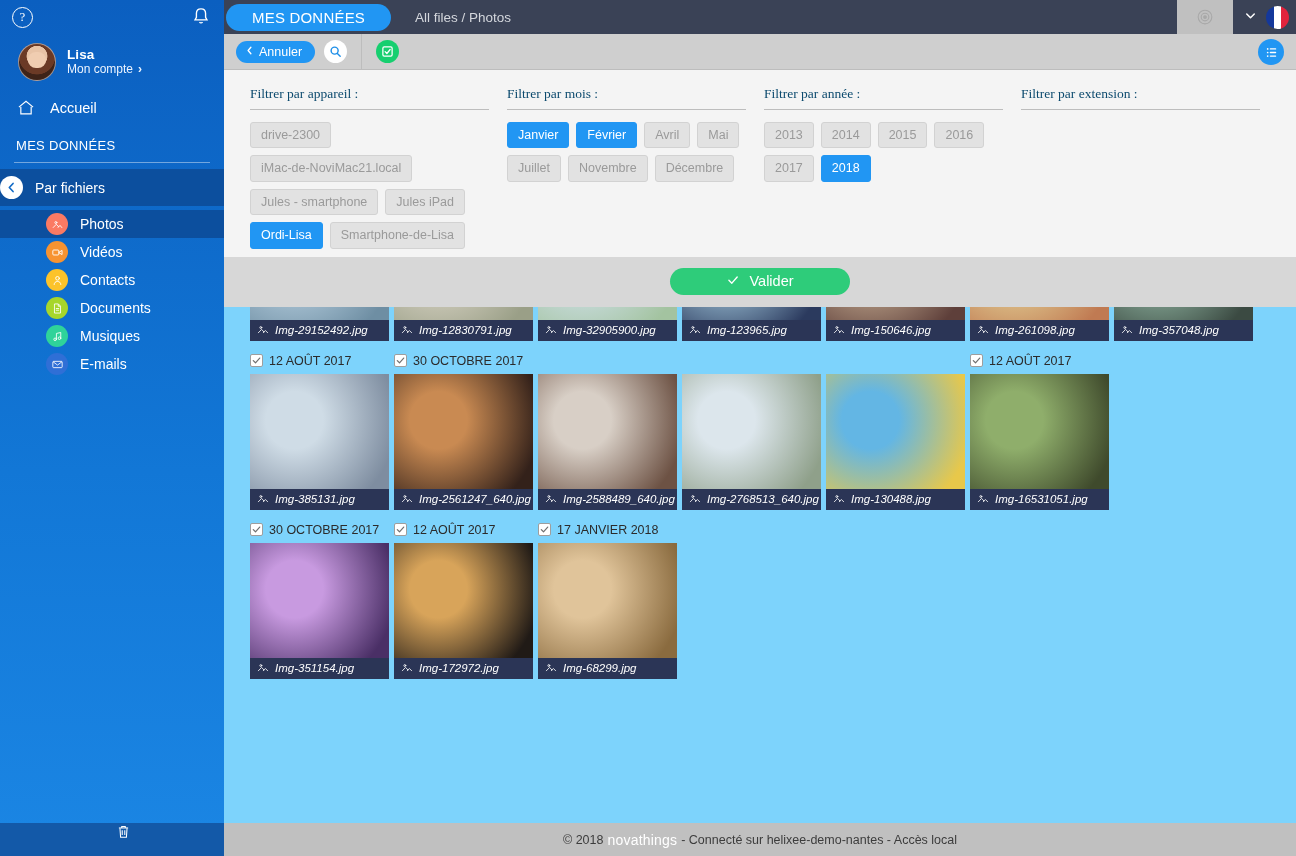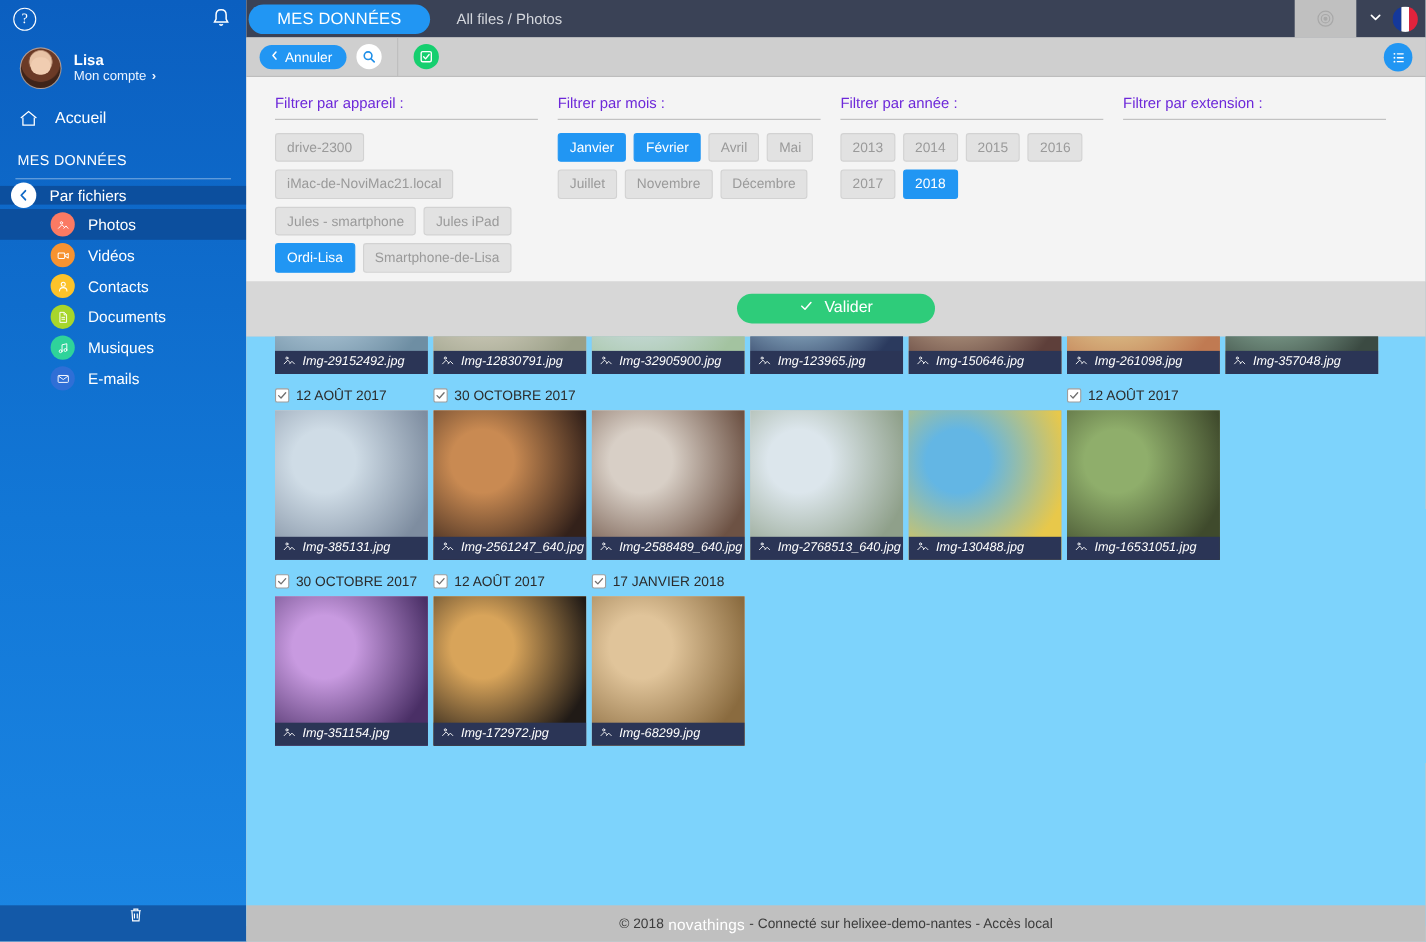--- a/index.html
+++ b/index.html
@@ -44,21 +44,21 @@
   .chev-r { font-size: 12px; font-weight: bold; }
 
   .nav-home { display: flex; align-items: center; gap: 14px; padding: 12px 0 12px 16px; font-size: 14.5px; }
   .home-icon { width: 20px; height: 20px; }
 
   .section-label { padding: 8px 0 9px 16px; font-size: 13px; color: #fff; letter-spacing: .3px; }
   .divider { height: 1px; background: rgba(255,255,255,.42); margin: 0 14px 0 14px; }
 
   .par-fichiers {
     display: flex; align-items: center; gap: 12px;
-    height: 17px; padding-left: 10px; margin-top: 6px;
+    height: 37px; margin-top: 6px;
     background: #0c4f9e; font-size: 14px;
   }
   .circle-back {
     width: 23px; height: 23px; border-radius: 50%; background: #fff;
     display: flex; align-items: center; justify-content: center; flex: 0 0 23px;
   }
   .circle-back svg { display: block; }
 
   .file-list { margin-top: 4px; }
   .file-item {
@@ -127,21 +127,21 @@
     width: 26px; height: 26px; border-radius: 50%; background: #2196f3;
     display: flex; align-items: center; justify-content: center; border: none; cursor: pointer;
   }
 
   
   .filter-panel {
     background: #f4f4f4; padding: 16px 18px 8px 26px;
     display: flex; gap: 0;
   }
   .fcol { flex: 1 1 0; padding-right: 18px; }
-  .fcol-title { font-size: 13.5px; color: #6d28d9; padding-bottom: 7px; }
+  .fcol-title { font-size: 13.5px; color: #0c4a6e; padding-bottom: 7px; font-family: Liberation Serif, serif; }
   .fcol-rule { height: 1px; background: #bdbdbd; margin-bottom: 12px; }
   .chips { display: flex; flex-wrap: wrap; gap: 7px; }
   .chip {
     background: #e2e2e2; color: #9a9a9a; border: 1px solid #d2d2d2;
     border-radius: 3px; font-size: 12.5px; padding: 5px 10px; cursor: pointer;
     line-height: 1.15; white-space: nowrap;
   }
   .chip.on { background: #2196f3; color: #fff; border-color: #2196f3; }
 
   .validate-bar {

